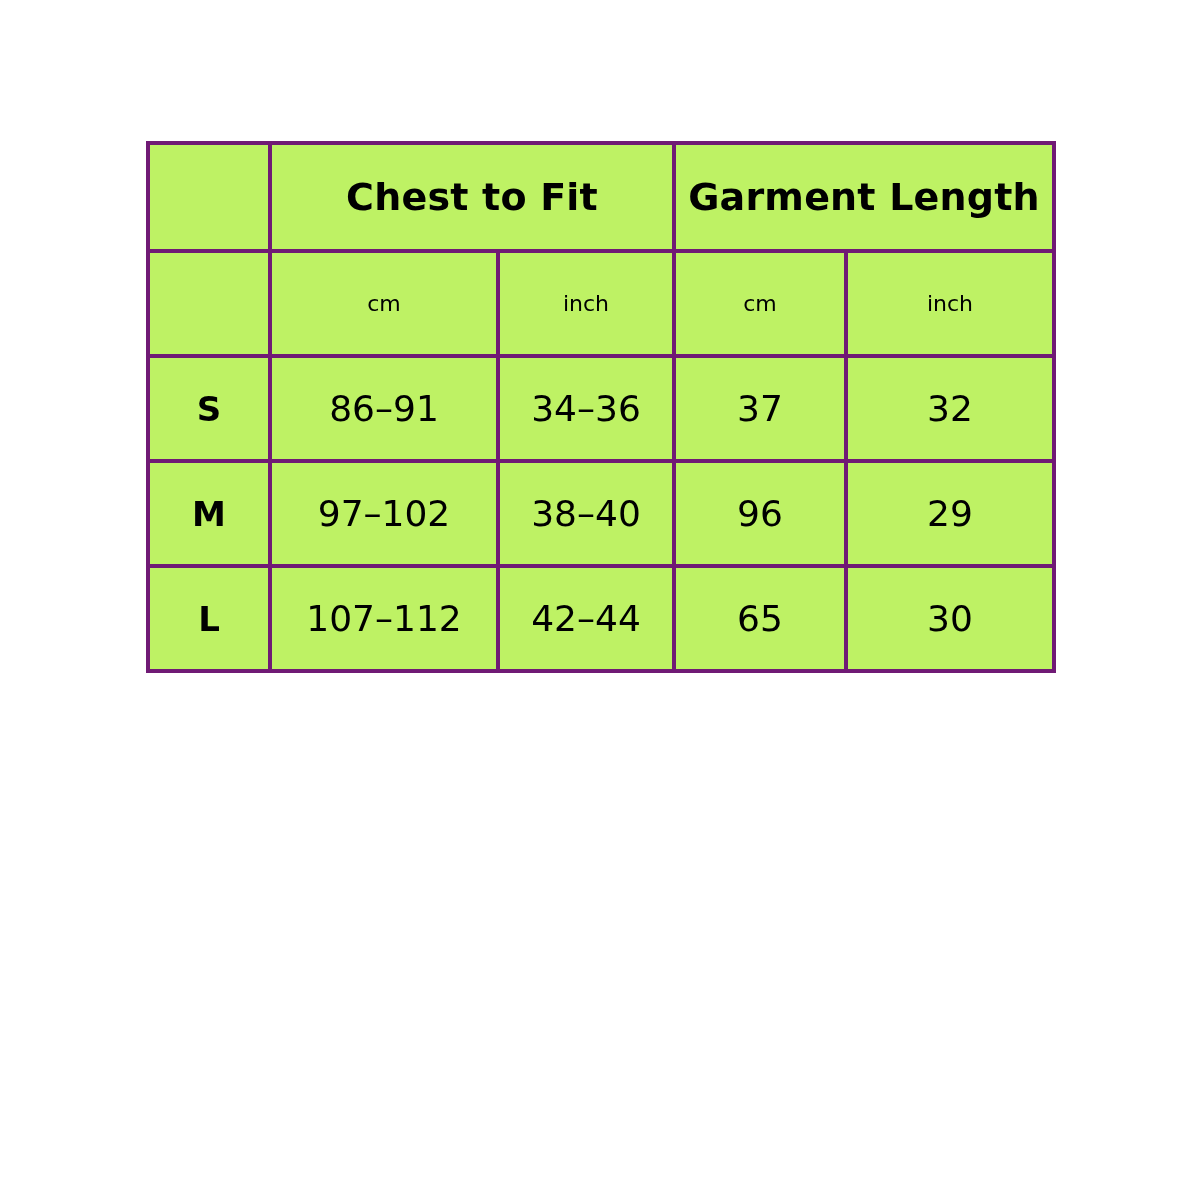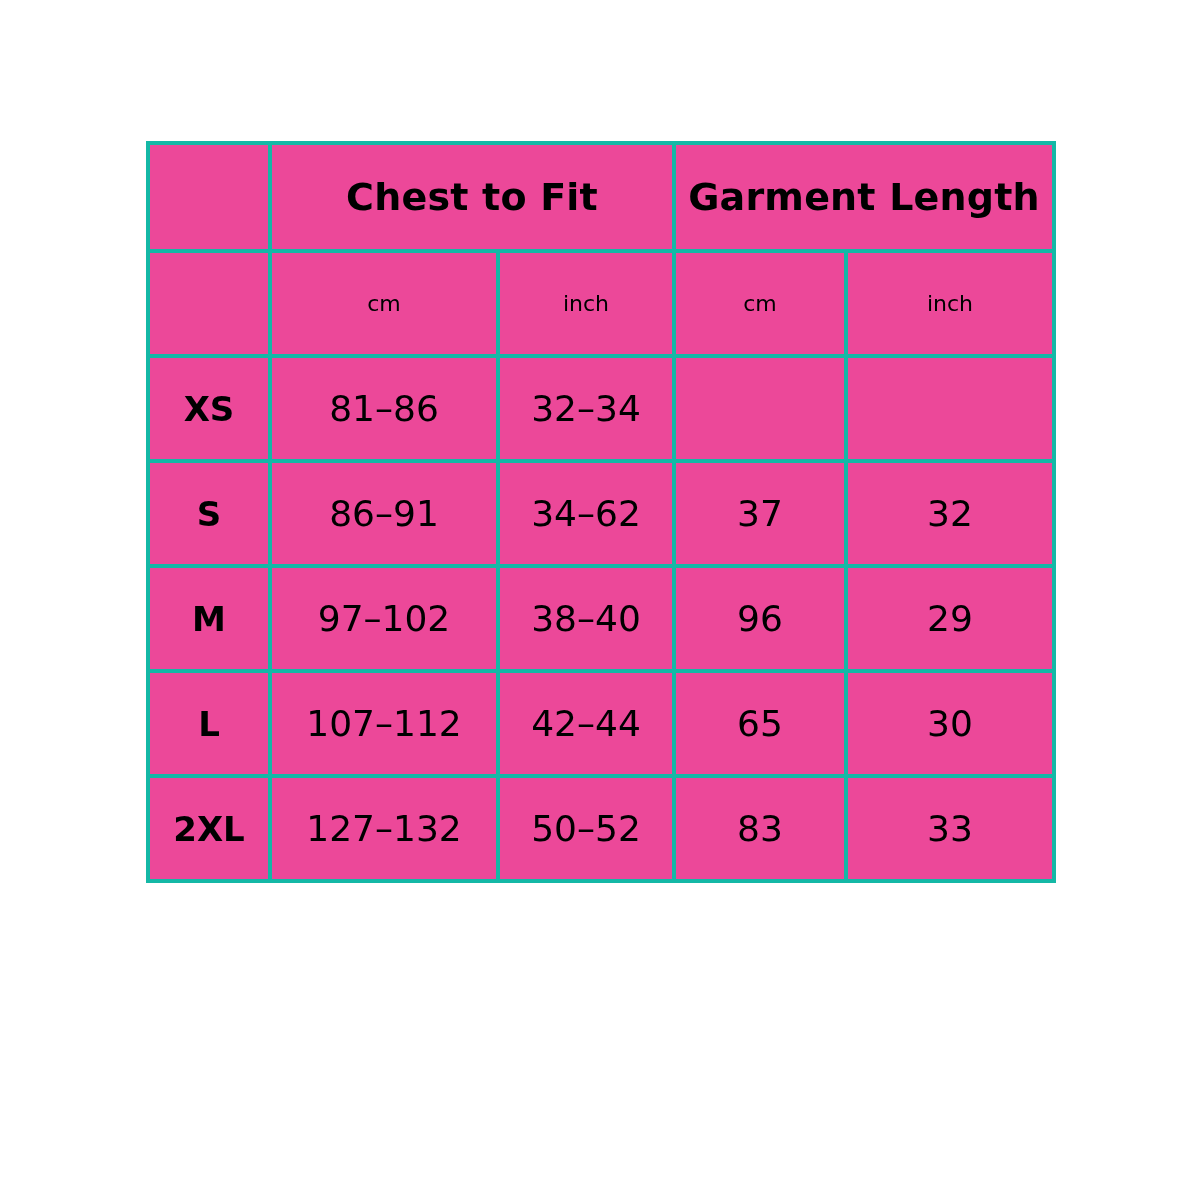--- a/index.html
+++ b/index.html
@@ -21,26 +21,26 @@
   table.size-table {
     position: absolute;
     left: 146px;
     top: 141px;
     border-collapse: collapse;
     table-layout: fixed;
   }
 
   table.size-table td,
   table.size-table th {
-    border: 4px solid #14b8a6;
+    border: 4px solid #701a75;
     text-align: center;
     vertical-align: middle;
     padding: 0;
     color: #000000;
-    background: #ec4899;
+    background: #bef264;
   }
 
   
   col.c-size   { width: 122px; }
   col.c-chcm   { width: 228px; }
   col.c-chin   { width: 176px; }
   col.c-glcm   { width: 172px; }
   col.c-glin   { width: 208px; }
 
   
@@ -98,32 +98,25 @@
       </tr>
 
       <tr class="unit-row">
         <td class="corner-blank"></td>
         <td class="unit-head">cm</td>
         <td class="unit-head">inch</td>
         <td class="unit-head">cm</td>
         <td class="unit-head">inch</td>
       </tr>
 
-      <tr class="data-row">
-        <td class="size-label">XS</td>
-        <td class="value">81–86</td>
-        <td class="value">32–34</td>
-        <td class="value empty"></td>
-        <td class="value empty"></td>
-      </tr>
 
       <tr class="data-row">
         <td class="size-label">S</td>
         <td class="value">86–91</td>
-        <td class="value">34–62</td>
+        <td class="value">34–36</td>
         <td class="value">37</td>
         <td class="value">32</td>
       </tr>
 
       <tr class="data-row">
         <td class="size-label">M</td>
         <td class="value">97–102</td>
         <td class="value">38–40</td>
         <td class="value">96</td>
         <td class="value">29</td>
@@ -131,24 +124,17 @@
 
       <tr class="data-row">
         <td class="size-label">L</td>
         <td class="value">107–112</td>
         <td class="value">42–44</td>
         <td class="value">65</td>
         <td class="value">30</td>
       </tr>
 
 
-      <tr class="data-row">
-        <td class="size-label">2XL</td>
-        <td class="value">127–132</td>
-        <td class="value">50–52</td>
-        <td class="value">83</td>
-        <td class="value">33</td>
-      </tr>
 
     </tbody>
   </table>
 
 </div>
 
 </body></html>

